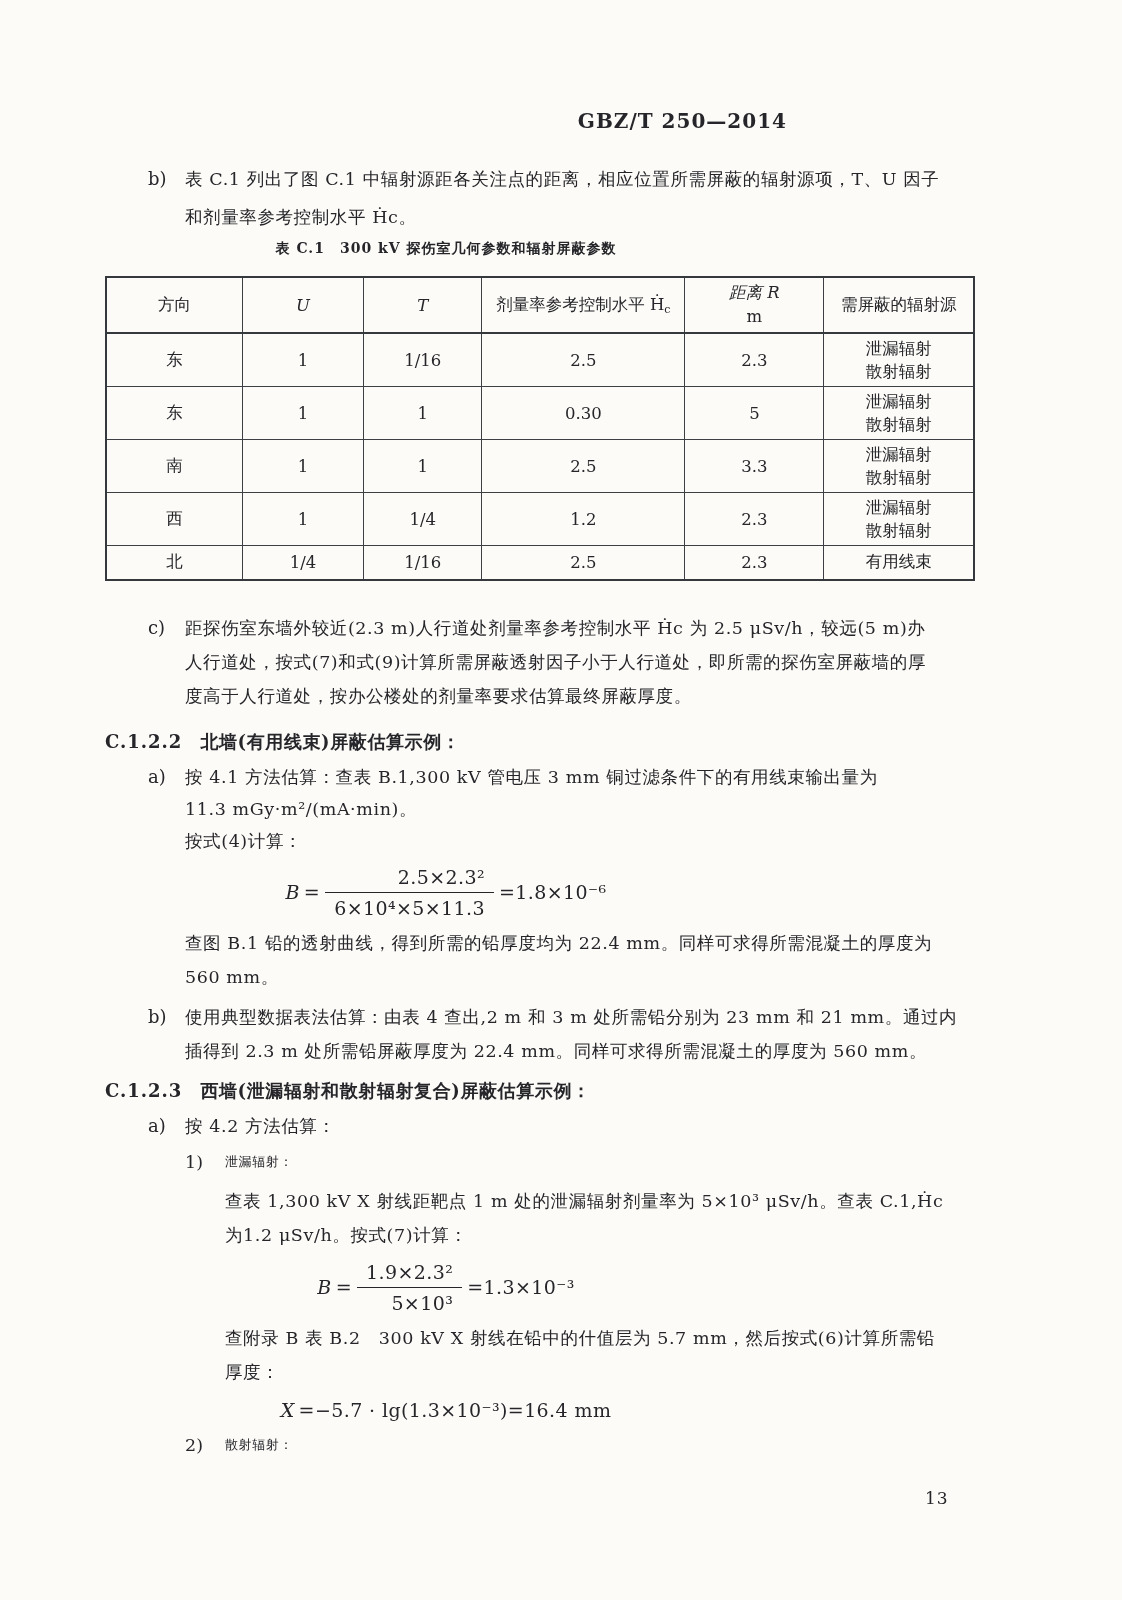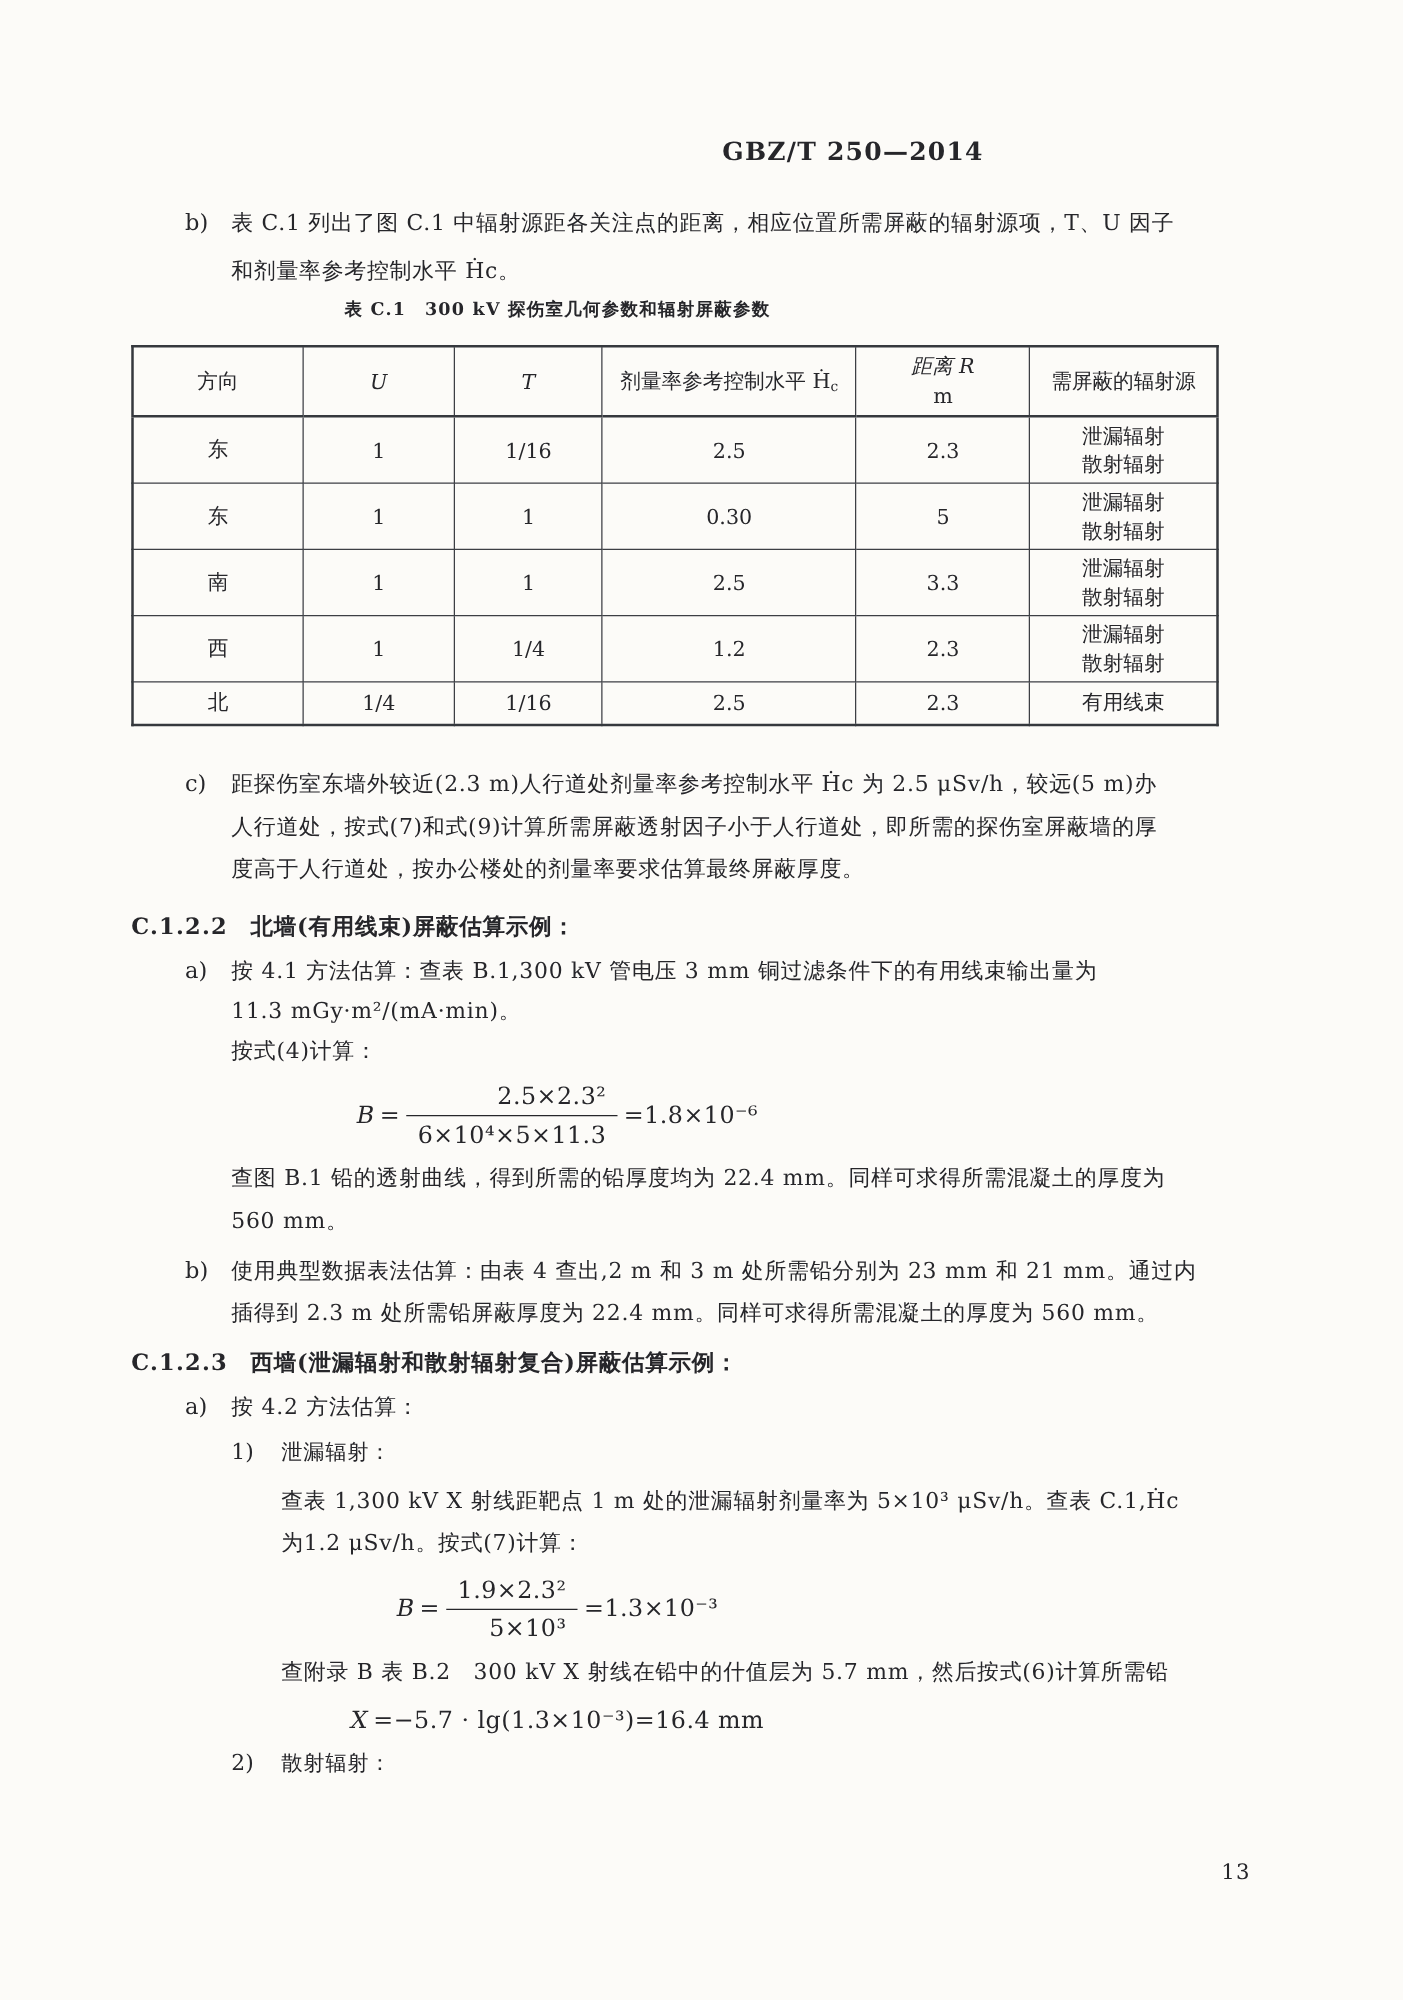--- a/index.html
+++ b/index.html
@@ -88,21 +88,21 @@
   }
   .section-heading .sec-num { margin-right:18px; letter-spacing:1px; }
   
   .subitem { display:flex; margin-top:4px; }
   .subitem .sub-label {
     flex:0 0 40px;
     margin-left:80px;
     font-size:17.5px;
     line-height:32px;
   }
-  .subitem .sub-text { font-size:17px; line-height:32px; letter-spacing:0.6px; }
+  .subitem .sub-text { font-size:13px; line-height:32px; letter-spacing:0.6px; }
   
   .deep-para { margin-left:120px; margin-top:6px; }
   .cont-para { margin-left:80px; margin-top:6px; }
   
   .formula {
     display:flex;
     justify-content:center;
     align-items:center;
     margin:8px 0 6px 0;
     font-size:19px;
@@ -120,21 +120,21 @@
     padding:0 9px 3px 9px;
     border-bottom:1.6px solid #26262a;
     line-height:24px;
   }
   .frac .den { display:block; padding:3px 9px 0 9px; line-height:24px; }
   .formula-inline { margin:10px 0 4px 0; }
   
   .page-number {
     position:absolute;
     top:1488px;
-    left:977px;
+    left:925px;
     font-size:17px;
     letter-spacing:1px;
   }
 </style>
 </head>
 <body>
 
 <div class="page">
   <div class="content">
 
@@ -299,20 +299,21 @@
       <span>=</span>
       <span class="frac">
         <span class="num">1.9×2.3²</span>
         <span class="den">5×10³</span>
       </span>
       <span>=1.3×10⁻³</span>
     </div>
 
     <div class="deep-para lh34">
       <div class="tline">查附录 B 表 B.2　300 kV X 射线在铅中的什值层为 5.7 mm，然后按式(6)计算所需铅</div>
+      <div class="tline">厚度：</div>
     </div>
 
     <div class="formula formula-inline">
       <span class="flhs">X</span>
       <span>=−5.7 · lg(1.3×10⁻³)=16.4 mm</span>
     </div>
 
     <div class="subitem" style="margin-top:8px;">
       <span class="sub-label">2)</span>
       <span class="sub-text">散射辐射：</span>

